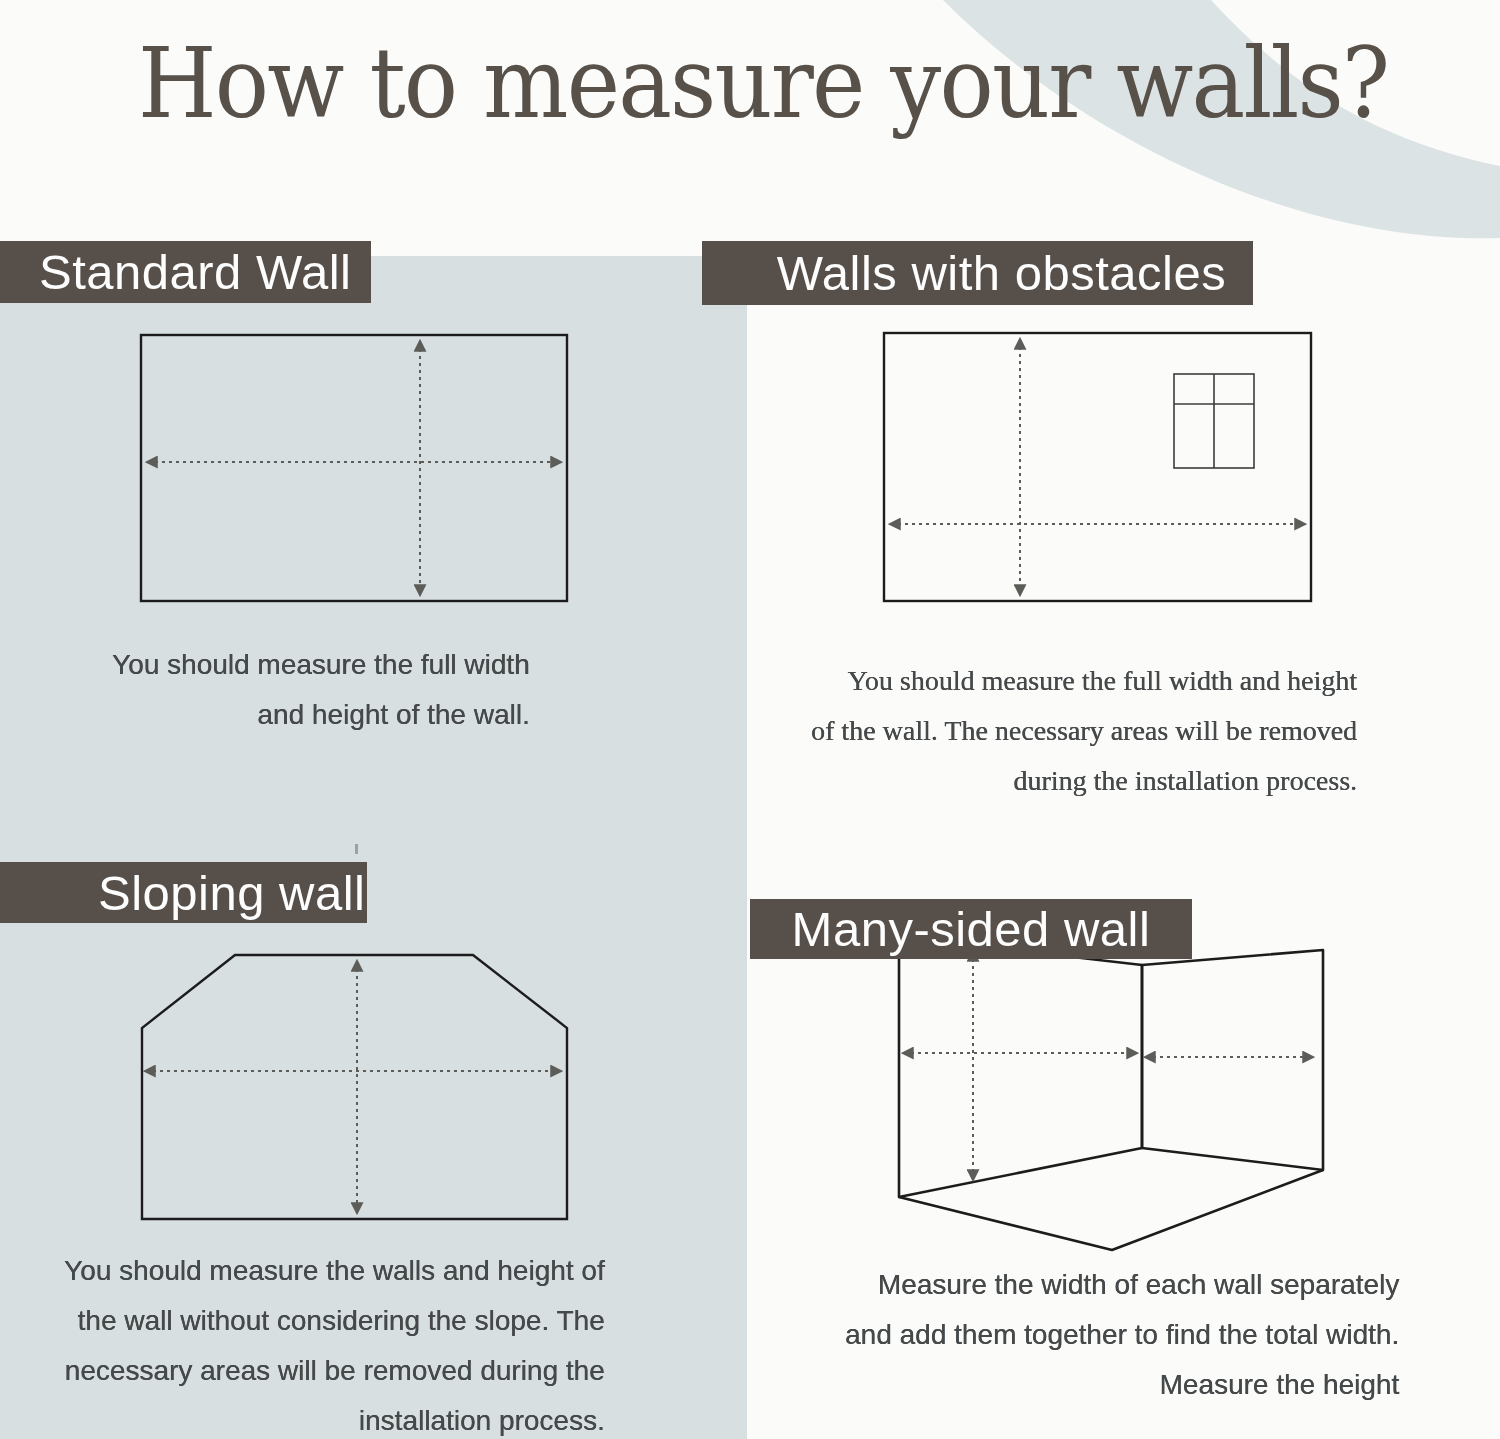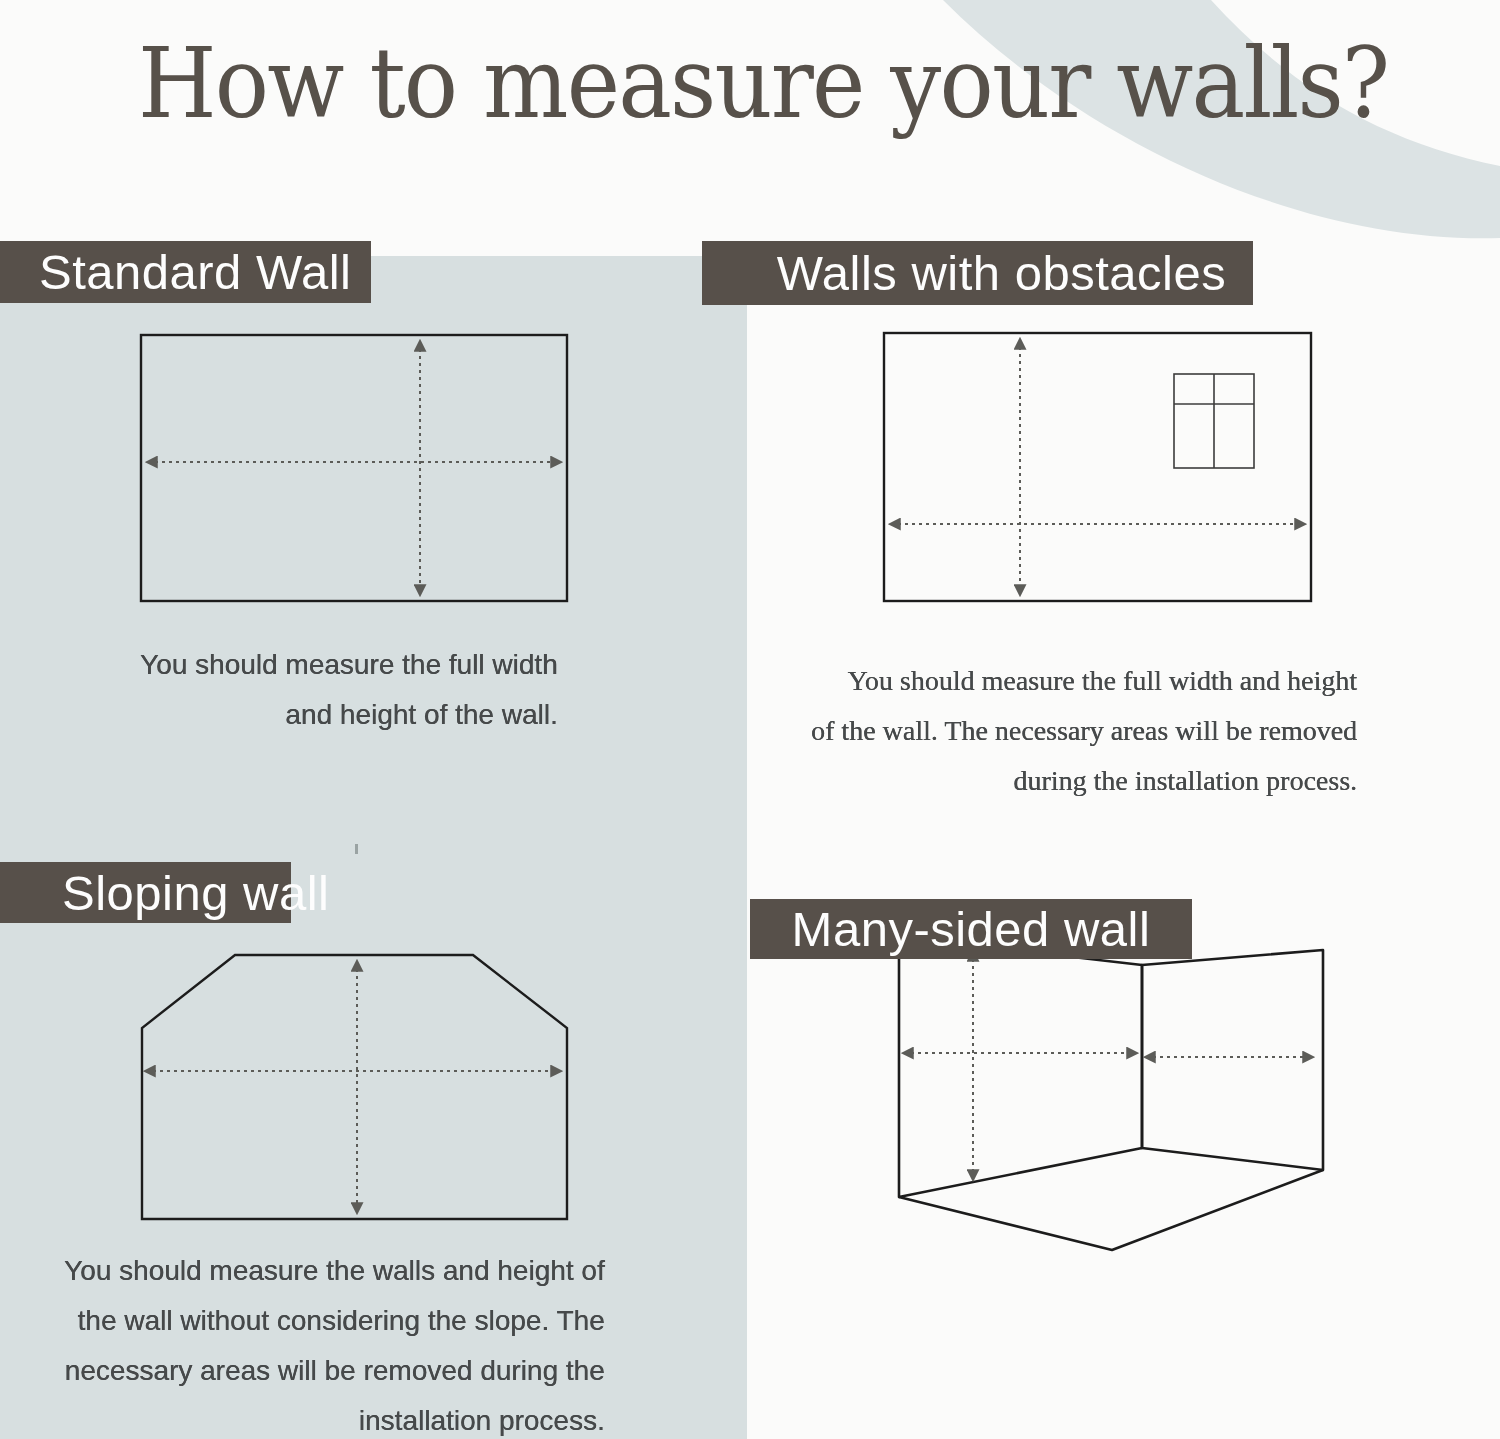--- a/index.html
+++ b/index.html
@@ -49,39 +49,39 @@
     background:#57504a;
     color:#fdfdfd;
     display:flex;
     align-items:center;
     font-size:49px;
     letter-spacing:.5px;
     white-space:nowrap;
   }
   .bar.standard{left:0;top:241px;width:371px;height:62px;padding-left:39px;box-sizing:border-box;}
   .bar.obstacles{left:702px;top:241px;width:503px;height:64px;justify-content:center;padding-left:48px;}
-  .bar.sloping{left:0;top:862px;width:291px;height:61px;padding-left:62px;box-sizing:border-box;}
+  .bar.sloping{left:0;top:862px;width:367px;height:61px;padding-left:98px;box-sizing:border-box;}
   .bar.many{left:750px;top:863px;width:442px;height:60px;justify-content:center;margin-top:36px;}
   
   .diagram-svg{position:absolute;left:0;top:0;z-index:3;}
   .wall{fill:none;stroke:#1c1c1c;stroke-width:2.4px;}
   .floor{fill:none;stroke:#1c1c1c;stroke-width:2.6px;stroke-linejoin:round;}
   .dash{stroke:#5c5c58;stroke-width:2px;stroke-dasharray:3 4;fill:none;}
   .win{fill:none;stroke:#3c3c3c;stroke-width:1.6px;}
   
   .caption{
     position:absolute;
     z-index:4;
     color:#46494a;
     font-size:28px;
     line-height:50px;
     text-shadow:.3px 0 0 currentColor;
     white-space:nowrap;
   }
-  .caption.standard{left:140px;top:640px;}
+  .caption.standard{left:112px;top:640px;}
   .caption.obstacles{left:811px;top:656px;font-family:Liberation Serif, serif;}
   .caption.sloping{left:64px;top:1246px;}
   .caption.many{left:845px;top:1260px;}
 </style>
 </head>
 <body>
 
 <div class="stage">
 
   <svg class="swoosh-svg" width="1500" height="300" viewBox="0 0 1500 300" aria-hidden="true">
@@ -158,14 +158,19 @@
     <div>during the installation process.</div>
   </div>
 
   <div class="caption sloping">
     <div>You should measure the walls and height of</div>
     <div>the wall without considering the slope. The</div>
     <div>necessary areas will be removed during the</div>
     <div>installation process.</div>
   </div>
 
+  <div class="caption many">
+    <div>Measure the width of each wall separately</div>
+    <div>and add them together to find the total width.</div>
+    <div>Measure the height</div>
+  </div>
 
 </div>
 
 </body></html>

